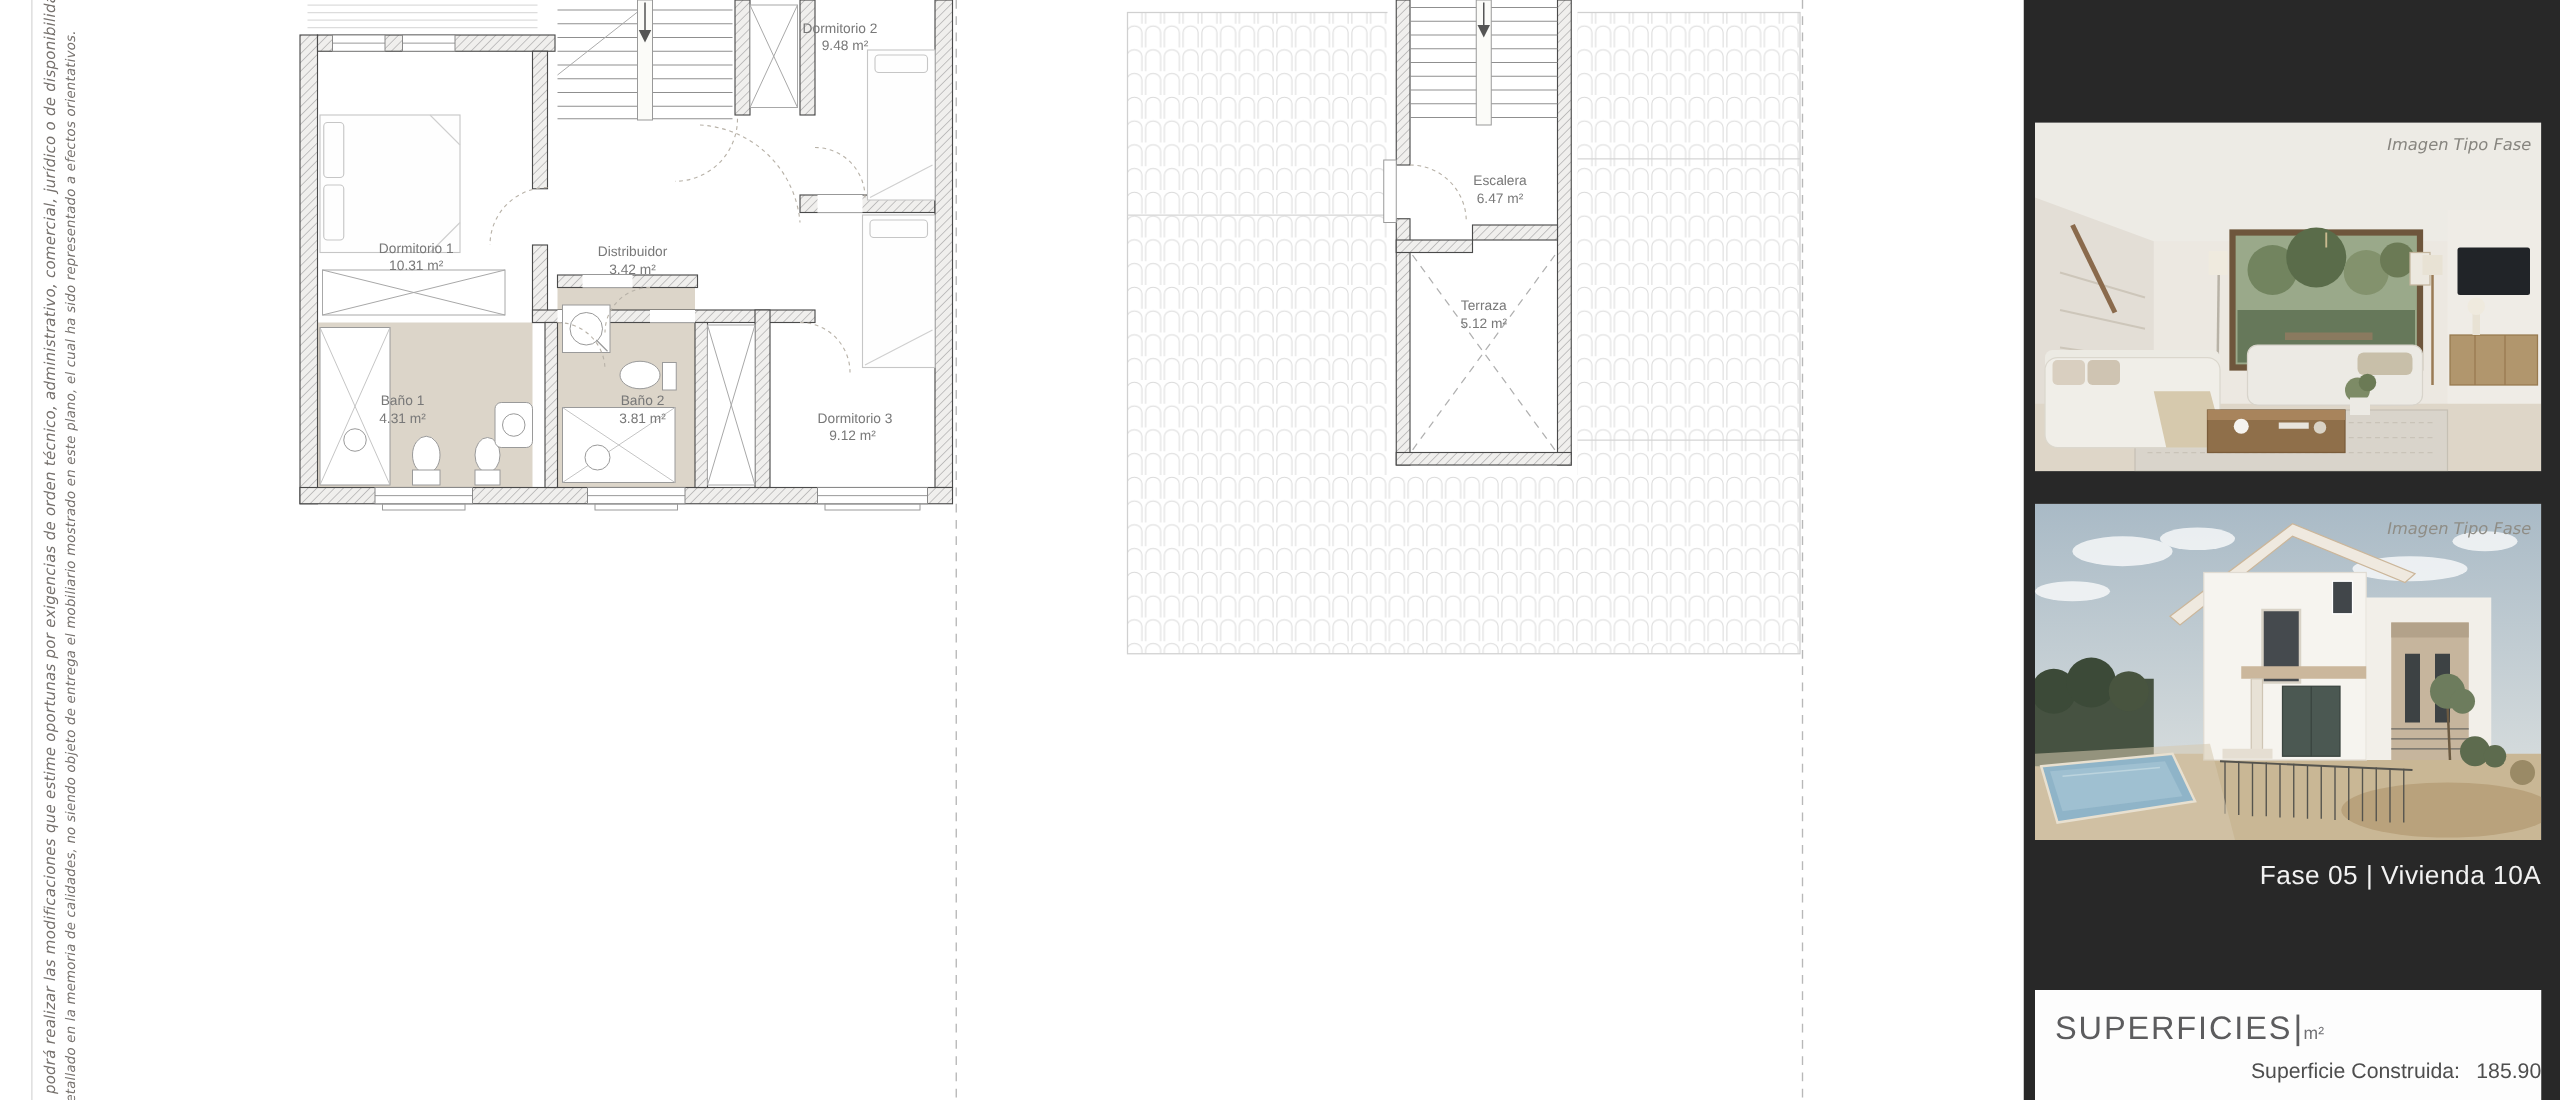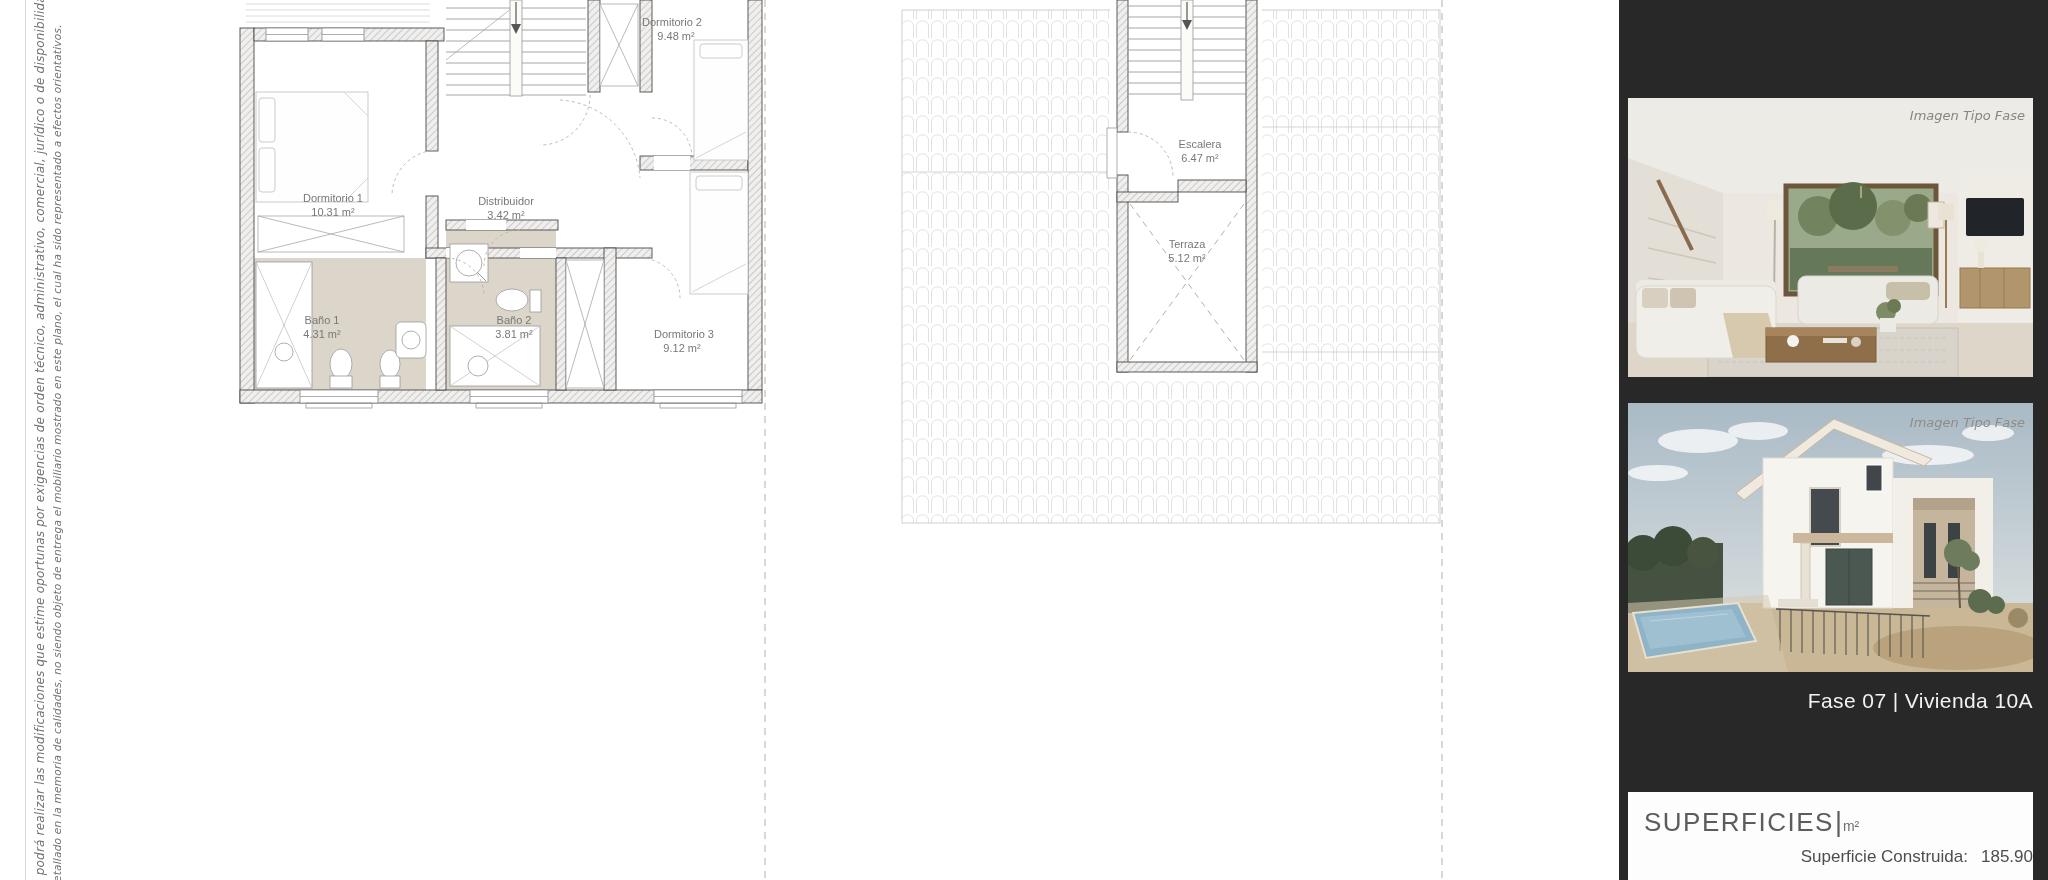--- a/index.html
+++ b/index.html
@@ -387,21 +387,21 @@
         <circle cx="352" cy="198" r="12" fill="#5d6b4e"></circle>
           <circle cx="368" cy="202" r="9" fill="#5d6b4e"></circle>
         <circle cx="390" cy="215" r="10" fill="#9a8a66"></circle>
         <line x1="330" y1="160" x2="332" y2="205" stroke="#6b5a42" stroke-width="2"></line>
         <circle cx="330" cy="150" r="14" fill="#6d7c5d"></circle>
           <circle cx="342" cy="158" r="10" fill="#6d7c5d"></circle>
         <text class="plabel" x="397" y="24" text-anchor="end" fill="#8f8d86">Imagen Tipo Fase</text>
       </svg>
     </div>
 
-    <div id="caption">Fase 07 |  Vivienda 10A</div>
+    <div id="caption">Fase 05 |  Vivienda 10A</div>
 
     <div id="supBox">
       <div id="supTitleRow">
         <span id="supTitle">SUPERFICIES</span><span id="supSep">|</span><span id="supUnit">m²</span>
       </div>
       <div id="supRow1">
         <span>Superficie Construida:</span><span class="val">185.90</span>
       </div>
     </div>
 

